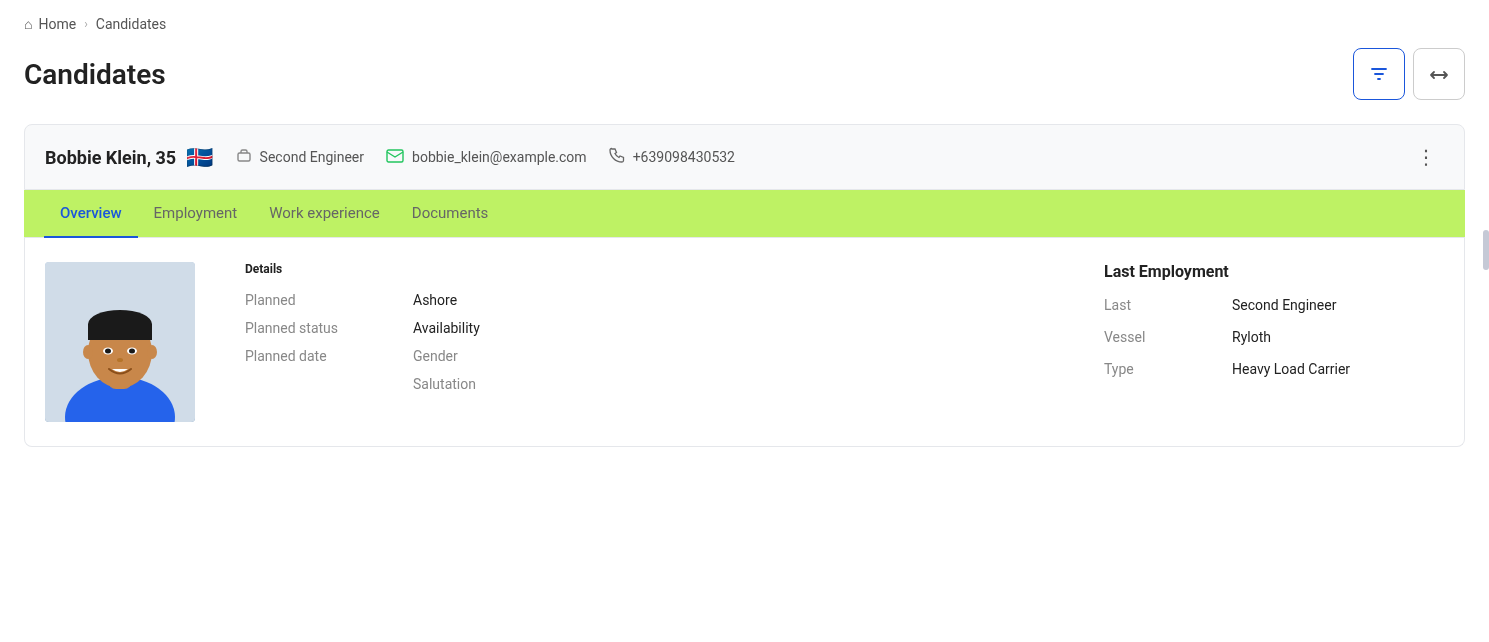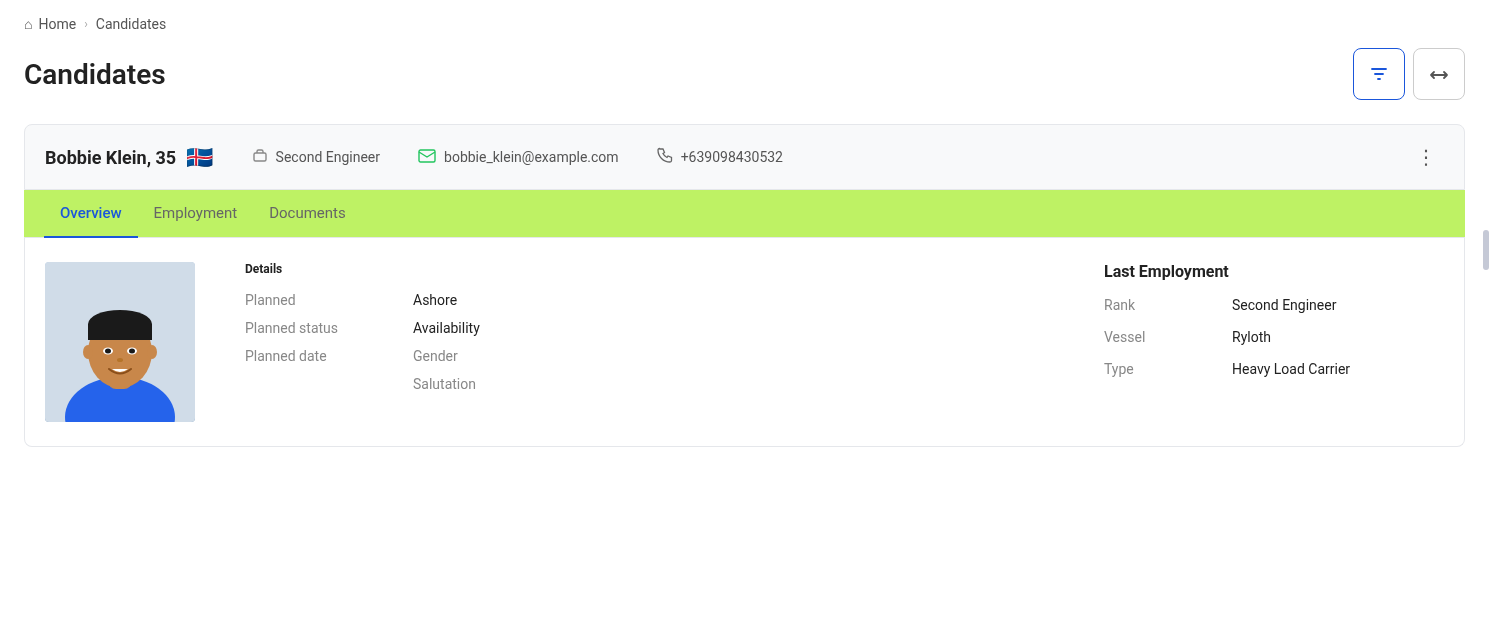--- a/index.html
+++ b/index.html
@@ -14,21 +14,21 @@
     .breadcrumb-current { color: #555; }
 
     
     .page-header { display: flex; align-items: center; justify-content: space-between; margin-bottom: 24px; }
     .page-title { font-size: 28px; font-weight: 600; color: #222; }
     .header-actions { display: flex; gap: 8px; }
     .action-btn { width: 52px; height: 52px; border: 1.5px solid #ccc; background: #fff; border-radius: 8px; cursor: pointer; display: flex; align-items: center; justify-content: center; font-size: 18px; color: #333; }
     .action-btn.active { border-color: #1a56db; color: #1a56db; }
 
     
-    .candidate-header { background: #f8f9fa; border: 1px solid #e5e7eb; border-radius: 8px 8px 0 0; padding: 16px 20px; display: flex; align-items: center; gap: 38px; }
+    .candidate-header { background: #f8f9fa; border: 1px solid #e5e7eb; border-radius: 8px 8px 0 0; padding: 16px 20px; display: flex; align-items: center; gap: 22px; }
     .candidate-name { font-size: 18px; font-weight: 700; color: #222; display: flex; align-items: center; gap: 10px; }
     .flag { font-size: 22px; }
     .candidate-info-item { display: flex; align-items: center; gap: 8px; color: #555; font-size: 14px; }
     .candidate-info-item .icon { font-size: 16px; }
     .email-icon { color: #22c55e; }
     .phone-icon { color: #555; }
     .job-icon { color: #888; }
     .candidate-header-right { margin-left: auto; }
     .more-btn { background: none; border: none; cursor: pointer; font-size: 20px; color: #555; padding: 4px 8px; }
 
@@ -125,20 +125,21 @@
         <span>+639098430532</span>
       </div>
       <div class="candidate-header-right">
         <button class="more-btn">⋮</button>
       </div>
     </div>
 
     <div class="tabs-bar">
       <div class="tab active">Overview</div>
       <div class="tab">Employment</div>
+      <div class="tab">Work experience</div>
       <div class="tab">Documents</div>
     </div>
 
     <div class="content-area">
       <div class="content-inner">
 
         <div class="avatar-section">
           <div class="avatar-placeholder">
 
             <svg width="150" height="160" viewBox="0 0 150 160" xmlns="http://www.w3.org/2000/svg">
@@ -186,21 +187,21 @@
             <span class="detail-value"></span>
 
             <span class="detail-label">Salutation</span>
             <span class="detail-value"></span>
           </div>
         </div>
 
         <div class="employment-section">
           <div class="employment-title">Last Employment</div>
           <div class="employment-grid">
-            <span class="emp-label">Rank</span>
+            <span class="emp-label">Last</span>
             <span class="emp-value">Second Engineer</span>
 
             <span class="emp-label">Vessel</span>
             <span class="emp-value">Ryloth</span>
 
             <span class="emp-label">Type</span>
             <span class="emp-value">Heavy Load Carrier</span>
           </div>
         </div>
 

